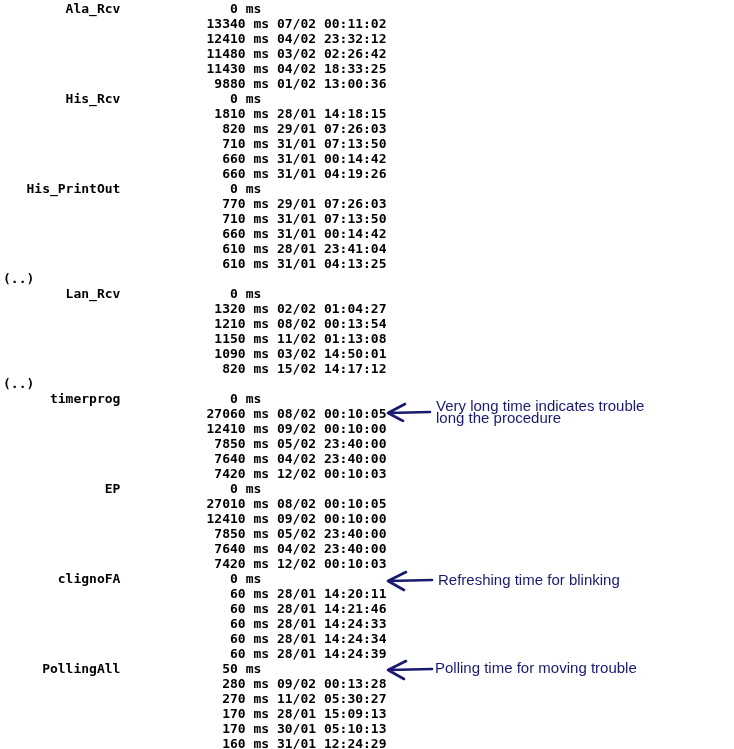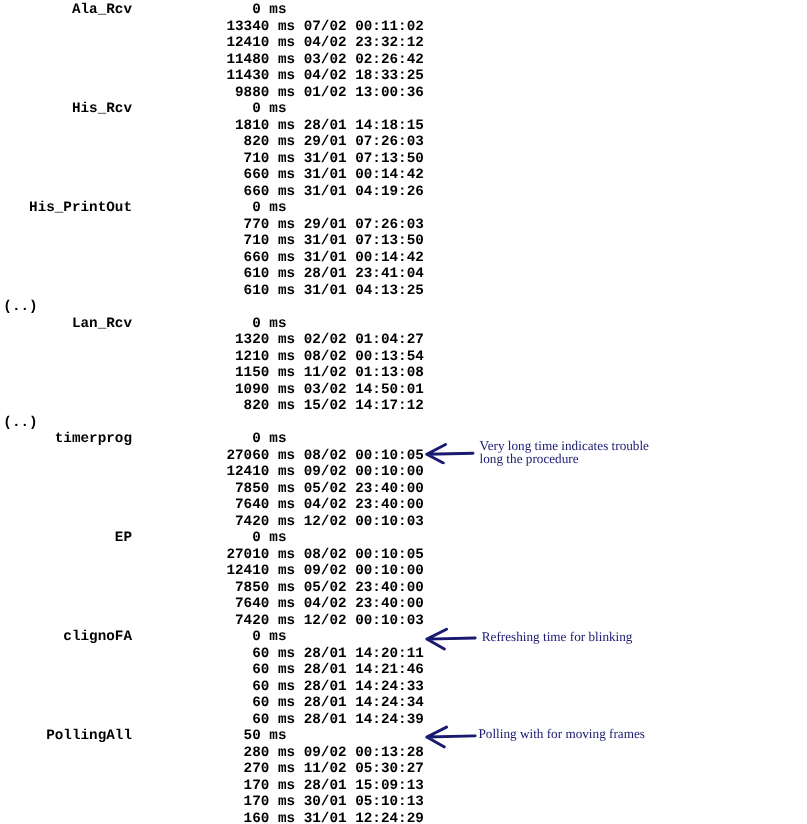--- a/index.html
+++ b/index.html
@@ -6,26 +6,26 @@
   body{
     width:734px;height:749px;position:relative;overflow:hidden;
     background:#ffffff;
   }
   .log{
     position:absolute;left:3px;top:1px;
     font-family:"DejaVu Sans Mono",monospace;
     font-weight:bold;font-size:13px;line-height:15px;
     color:#000000;white-space:pre;
   }
-  .line{height:15px;font-family:Liberation Mono, monospace;}
+  .line{height:15px;}
   .ann-text{
     position:absolute;
     color:#191970;
-    font-family:Liberation Serif, serif;
-    font-size:12px;line-height:11.5px;
+    font-family:Liberation Sans, sans-serif;
+    font-size:15px;line-height:11.5px;
   }
   .arrow{position:absolute;}
   .arrow svg{display:block;}
 </style>
 </head>
 <body>
 
 <div class="log"><div class="line"><span>        Ala_Rcv</span><span>              0</span><span> ms</span></div><div class="line"><span>                          13340</span><span> ms</span><span> 07/02 00:11:02</span></div><div class="line"><span>                          12410</span><span> ms</span><span> 04/02 23:32:12</span></div><div class="line"><span>                          11480</span><span> ms</span><span> 03/02 02:26:42</span></div><div class="line"><span>                          11430</span><span> ms</span><span> 04/02 18:33:25</span></div><div class="line"><span>                           9880</span><span> ms</span><span> 01/02 13:00:36</span></div><div class="line"><span>        His_Rcv</span><span>              0</span><span> ms</span></div><div class="line"><span>                           1810</span><span> ms</span><span> 28/01 14:18:15</span></div><div class="line"><span>                            820</span><span> ms</span><span> 29/01 07:26:03</span></div><div class="line"><span>                            710</span><span> ms</span><span> 31/01 07:13:50</span></div><div class="line"><span>                            660</span><span> ms</span><span> 31/01 00:14:42</span></div><div class="line"><span>                            660</span><span> ms</span><span> 31/01 04:19:26</span></div><div class="line"><span>   His_PrintOut</span><span>              0</span><span> ms</span></div><div class="line"><span>                            770</span><span> ms</span><span> 29/01 07:26:03</span></div><div class="line"><span>                            710</span><span> ms</span><span> 31/01 07:13:50</span></div><div class="line"><span>                            660</span><span> ms</span><span> 31/01 00:14:42</span></div><div class="line"><span>                            610</span><span> ms</span><span> 28/01 23:41:04</span></div><div class="line"><span>                            610</span><span> ms</span><span> 31/01 04:13:25</span></div><div class="line"><span>(..)</span></div><div class="line"><span>        Lan_Rcv</span><span>              0</span><span> ms</span></div><div class="line"><span>                           1320</span><span> ms</span><span> 02/02 01:04:27</span></div><div class="line"><span>                           1210</span><span> ms</span><span> 08/02 00:13:54</span></div><div class="line"><span>                           1150</span><span> ms</span><span> 11/02 01:13:08</span></div><div class="line"><span>                           1090</span><span> ms</span><span> 03/02 14:50:01</span></div><div class="line"><span>                            820</span><span> ms</span><span> 15/02 14:17:12</span></div><div class="line"><span>(..)</span></div><div class="line"><span>      timerprog</span><span>              0</span><span> ms</span></div><div class="line"><span>                          27060</span><span> ms</span><span> 08/02 00:10:05</span></div><div class="line"><span>                          12410</span><span> ms</span><span> 09/02 00:10:00</span></div><div class="line"><span>                           7850</span><span> ms</span><span> 05/02 23:40:00</span></div><div class="line"><span>                           7640</span><span> ms</span><span> 04/02 23:40:00</span></div><div class="line"><span>                           7420</span><span> ms</span><span> 12/02 00:10:03</span></div><div class="line"><span>             EP</span><span>              0</span><span> ms</span></div><div class="line"><span>                          27010</span><span> ms</span><span> 08/02 00:10:05</span></div><div class="line"><span>                          12410</span><span> ms</span><span> 09/02 00:10:00</span></div><div class="line"><span>                           7850</span><span> ms</span><span> 05/02 23:40:00</span></div><div class="line"><span>                           7640</span><span> ms</span><span> 04/02 23:40:00</span></div><div class="line"><span>                           7420</span><span> ms</span><span> 12/02 00:10:03</span></div><div class="line"><span>       clignoFA</span><span>              0</span><span> ms</span></div><div class="line"><span>                             60</span><span> ms</span><span> 28/01 14:20:11</span></div><div class="line"><span>                             60</span><span> ms</span><span> 28/01 14:21:46</span></div><div class="line"><span>                             60</span><span> ms</span><span> 28/01 14:24:33</span></div><div class="line"><span>                             60</span><span> ms</span><span> 28/01 14:24:34</span></div><div class="line"><span>                             60</span><span> ms</span><span> 28/01 14:24:39</span></div><div class="line"><span>     PollingAll</span><span>             50</span><span> ms</span></div><div class="line"><span>                            280</span><span> ms</span><span> 09/02 00:13:28</span></div><div class="line"><span>                            270</span><span> ms</span><span> 11/02 05:30:27</span></div><div class="line"><span>                            170</span><span> ms</span><span> 28/01 15:09:13</span></div><div class="line"><span>                            170</span><span> ms</span><span> 30/01 05:10:13</span></div><div class="line"><span>                            160</span><span> ms</span><span> 31/01 12:24:29</span></div></div>
 
 <div class="arrow" style="left:386px;top:402px;">
@@ -46,14 +46,14 @@
 <div class="ann-text" style="left:438px;top:574px;">
   <div>Refreshing time for blinking</div>
 </div>
 
 <div class="arrow" style="left:386px;top:659px;">
   <svg width="48" height="22" viewBox="0 0 48 22">
     <path d="M2 11 L20 2 M2 11 L18 20 M2 11 L46 10" fill="none" stroke="#191970" stroke-width="2.6" stroke-linecap="round"></path>
   </svg>
 </div>
 <div class="ann-text" style="left:435px;top:662px;">
-  <div>Polling with for moving frames</div>
+  <div>Polling time for moving trouble</div>
 </div>
 
 </body></html>

